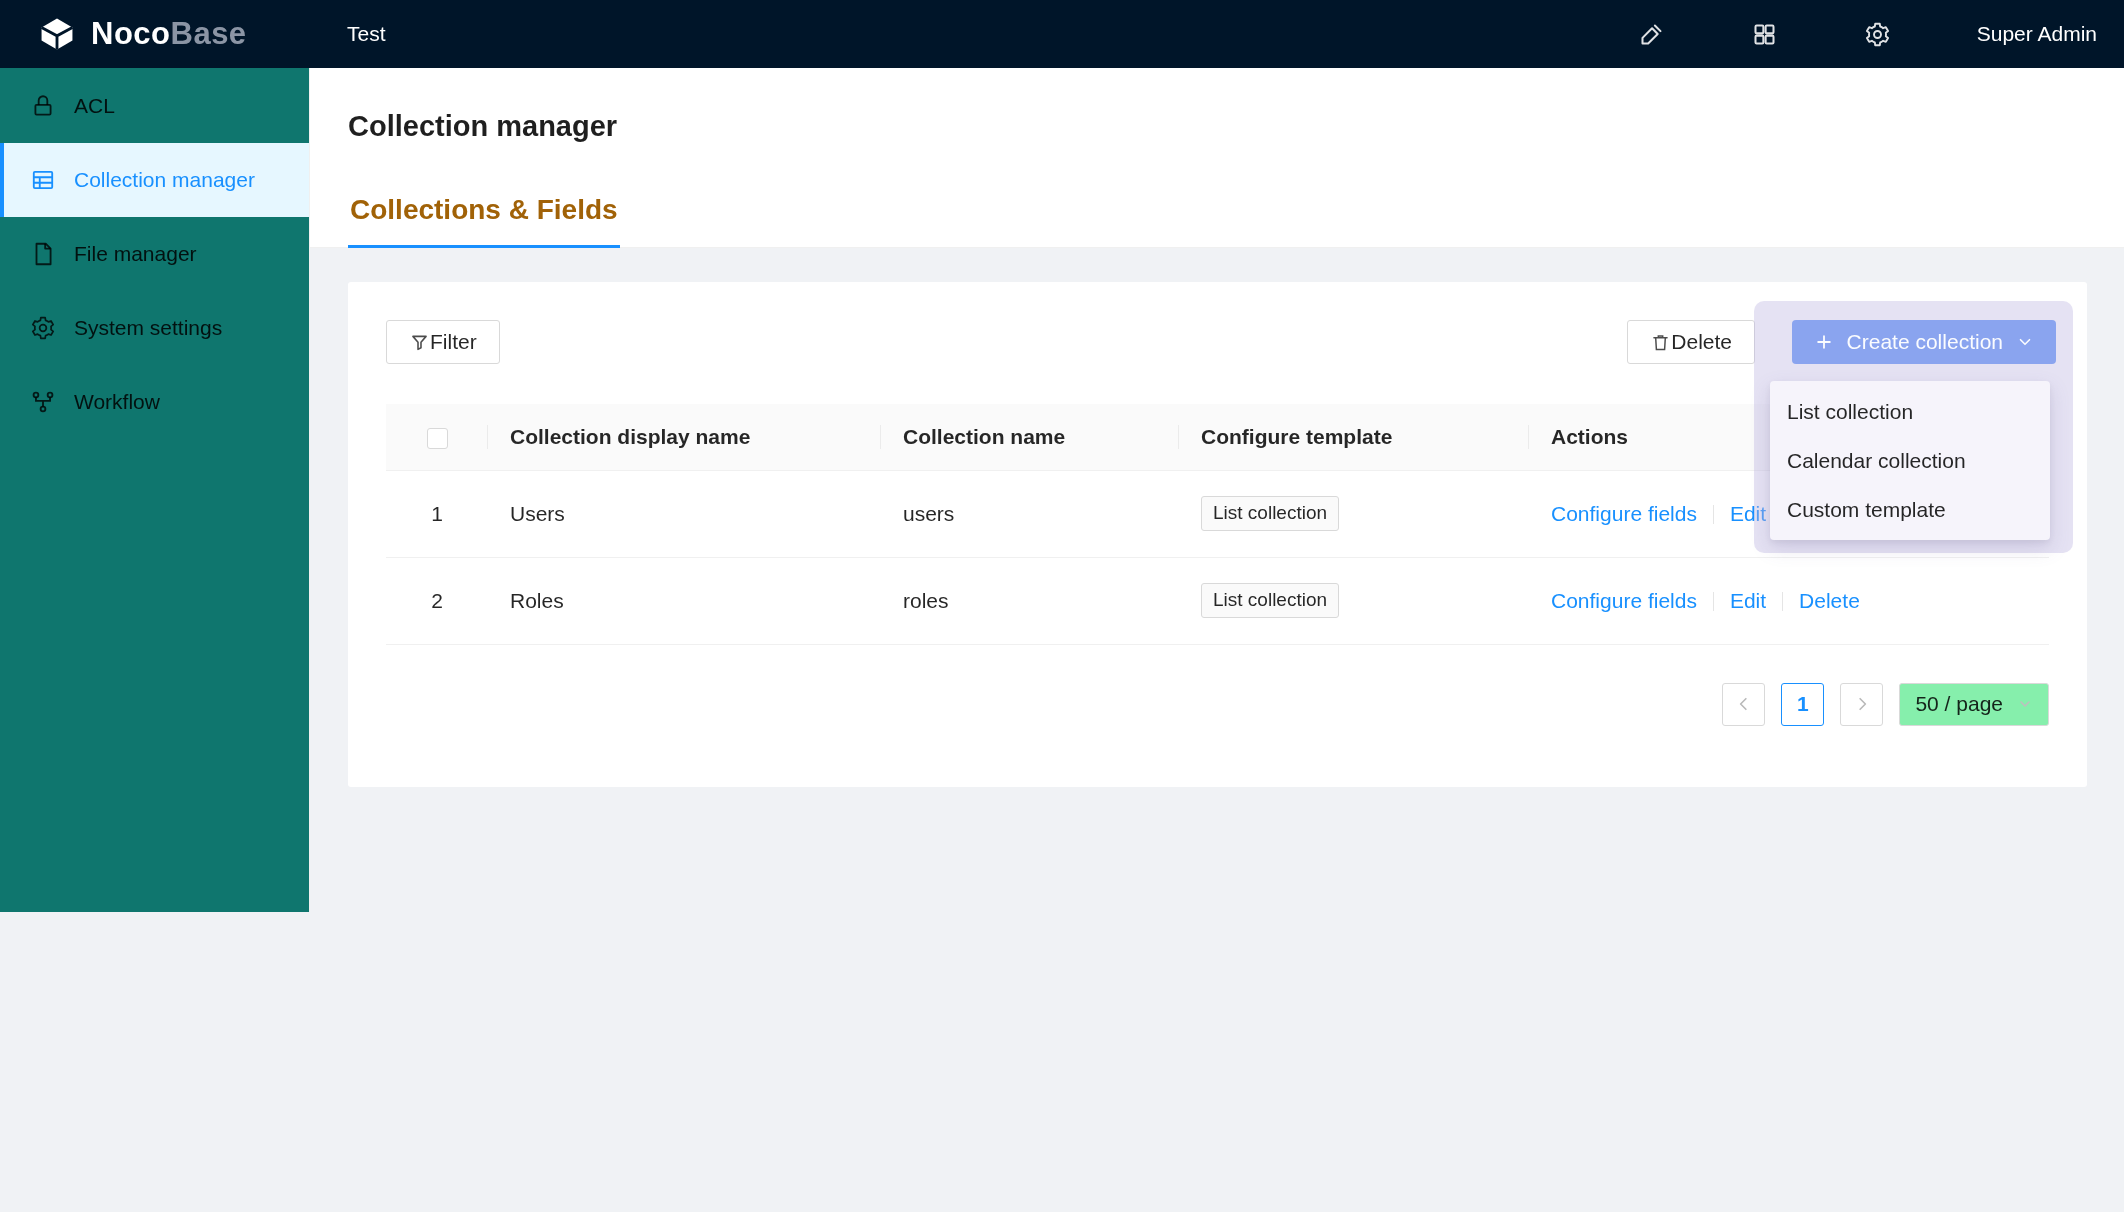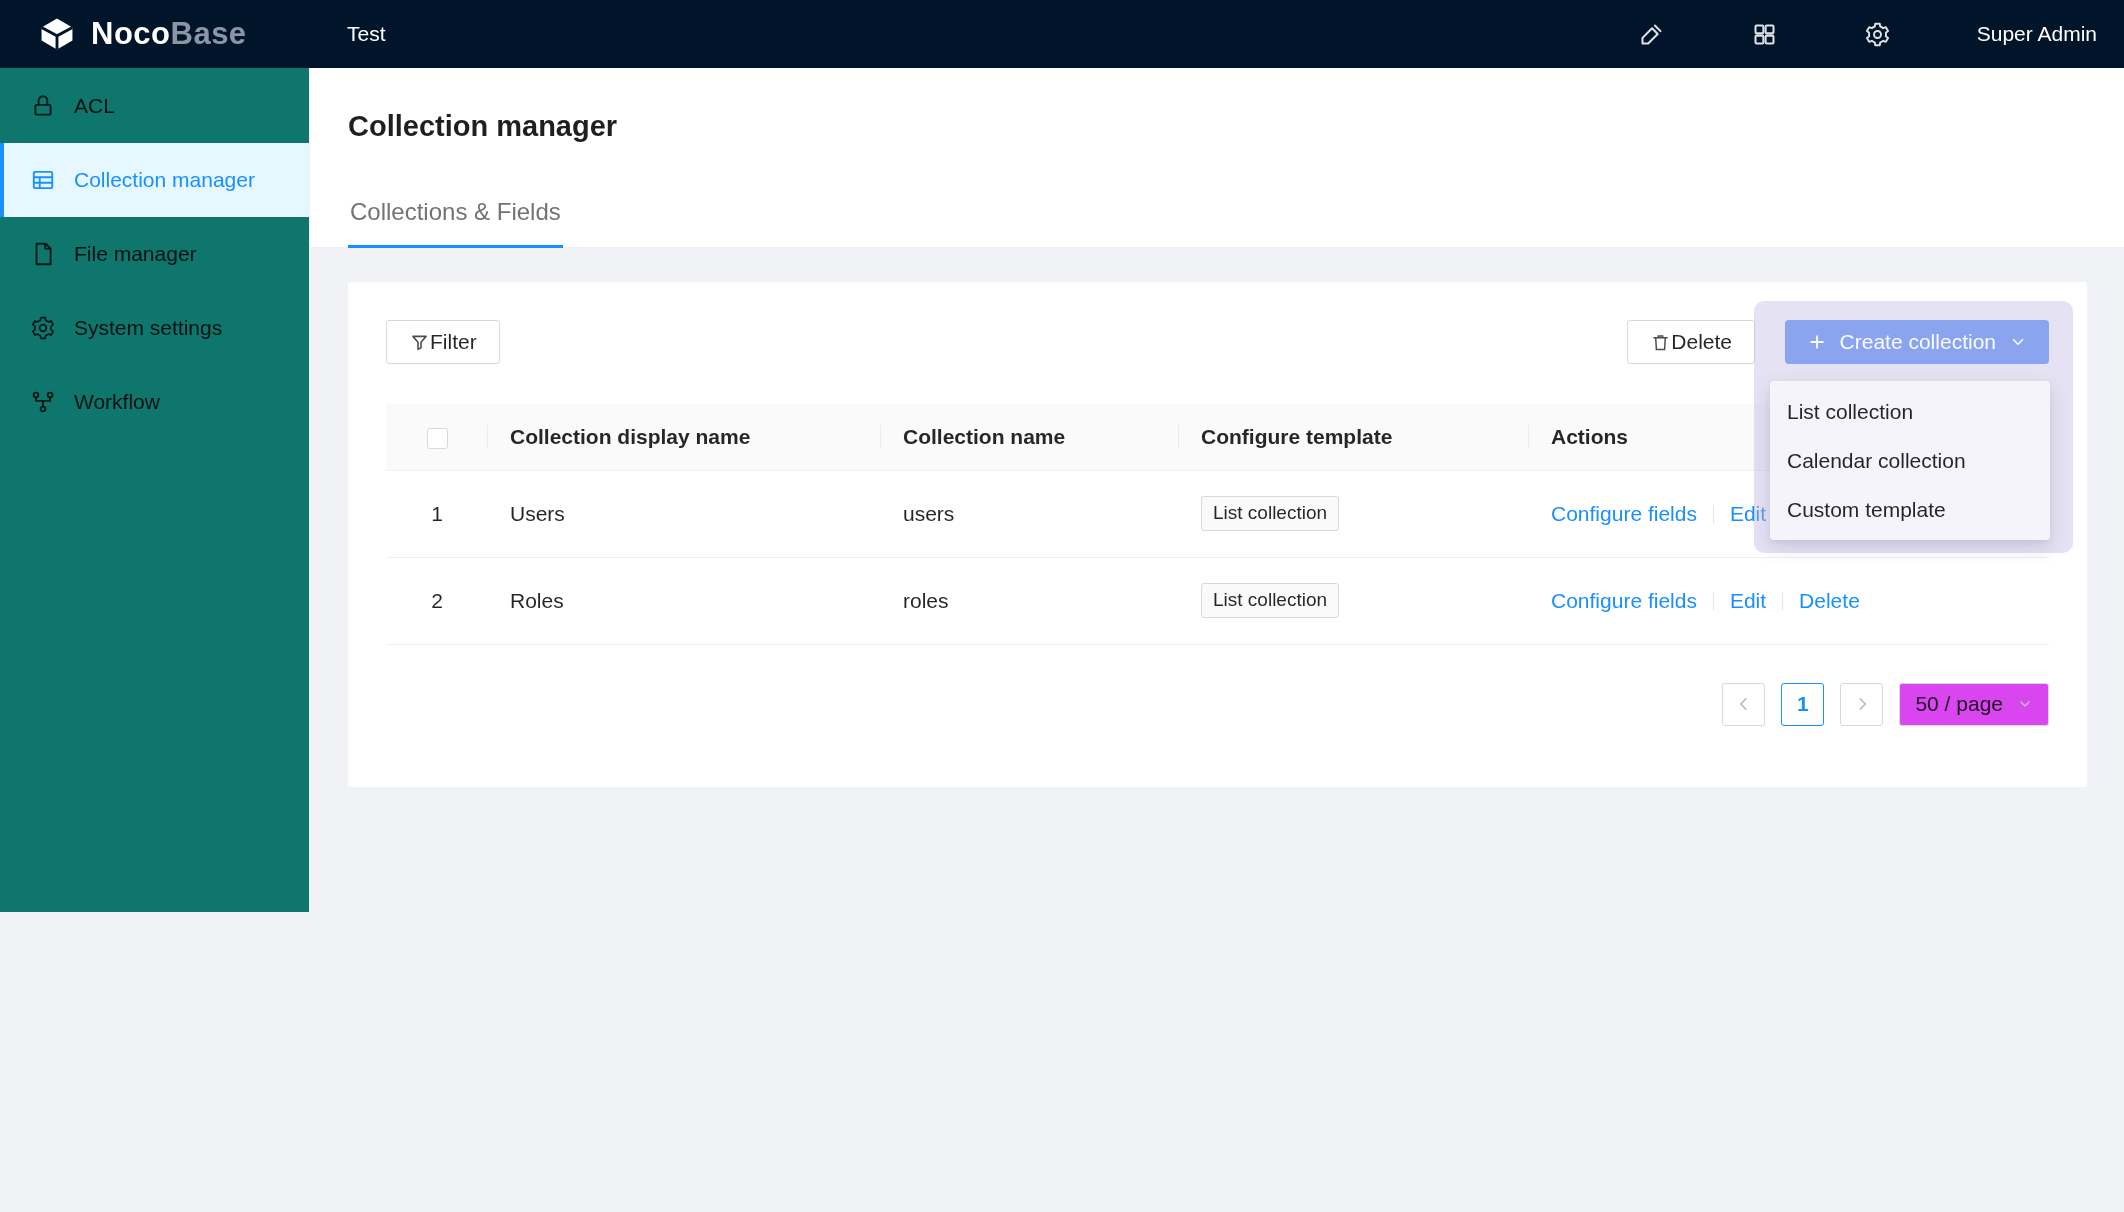--- a/index.html
+++ b/index.html
@@ -46,21 +46,21 @@
 
   
   .main { position:absolute; left:310px; top:68px; width:1814px; height:1144px; background:#f0f2f5; }
   .page-head {
     background:#ffffff; height:180px; padding-left:38px;
     border-bottom:1px solid #f0f0f0; position:relative;
   }
   .page-title { margin:0; padding-top:42px; font-size:29px; font-weight:bold; color:rgba(0,0,0,0.88); }
   .tabs { position:absolute; left:38px; bottom:-1px; display:flex; }
   .tab {
-    font-size:24px; font-weight:400; color:#737373; padding:0 2px 19px 2px;
+    font-size:28px; font-weight:700; color:#a16207; padding:0 2px 19px 2px;
     border-bottom:3px solid #1890ff; cursor:pointer; white-space:nowrap;
   }
 
   .content { padding:34px 37px 0 38px; }
   .card {
     position:relative; background:#ffffff; width:1739px; min-height:505px;
     border-radius:3px; padding:38px;
   }
 
   
@@ -108,33 +108,33 @@
   
   .pagination { margin-top:38px; display:flex; justify-content:flex-end; align-items:center; gap:16px; }
   .pg-btn {
     min-width:43px; height:43px; border:1px solid #d9d9d9; background:#fff;
     border-radius:3px; display:inline-flex; align-items:center; justify-content:center;
     color:rgba(0,0,0,0.28); font-size:21px; cursor:pointer; padding:0;
     font-family:"Liberation Sans", sans-serif;
   }
   .pg-btn.current { border-color:#1890ff; color:#1890ff; font-weight:600; }
   .pg-size {
-    height:43px; border:1px solid #d9d9d9; border-radius:3px; background:#d946ef;
+    height:43px; border:1px solid #d9d9d9; border-radius:3px; background:#86efac;
     display:inline-flex; align-items:center; padding:0 15px; gap:14px;
     font-size:21px; color:rgba(0,0,0,0.85); cursor:pointer;
   }
   .pg-size .ic { color:#bfbfbf; }
 
   
   .dropdown-halo {
     position:absolute; left:1406px; top:19px; width:319px; height:252px;
     background:rgba(190,183,226,0.4); border-radius:10px; z-index:5; pointer-events:none;
   }
   .create-btn {
-    position:absolute; right:38px; top:38px; height:44px; z-index:6;
+    position:absolute; right:31px; top:38px; height:44px; z-index:6;
     background:#8aa4ef; color:rgba(255,255,255,0.96); border:none; border-radius:4px;
     padding:0 22px; font-size:21px; display:inline-flex; align-items:center; gap:13px;
     cursor:pointer; white-space:nowrap; font-family:"Liberation Sans", sans-serif;
   }
   .dropdown-menu {
     position:absolute; right:37px; top:99px; width:280px; z-index:7;
     background:#f6f4fb; border-radius:4px; padding:6px 0;
     box-shadow:0 8px 20px rgba(100,90,150,0.18), 0 3px 6px rgba(0,0,0,0.06);
   }
   .menu-item {

